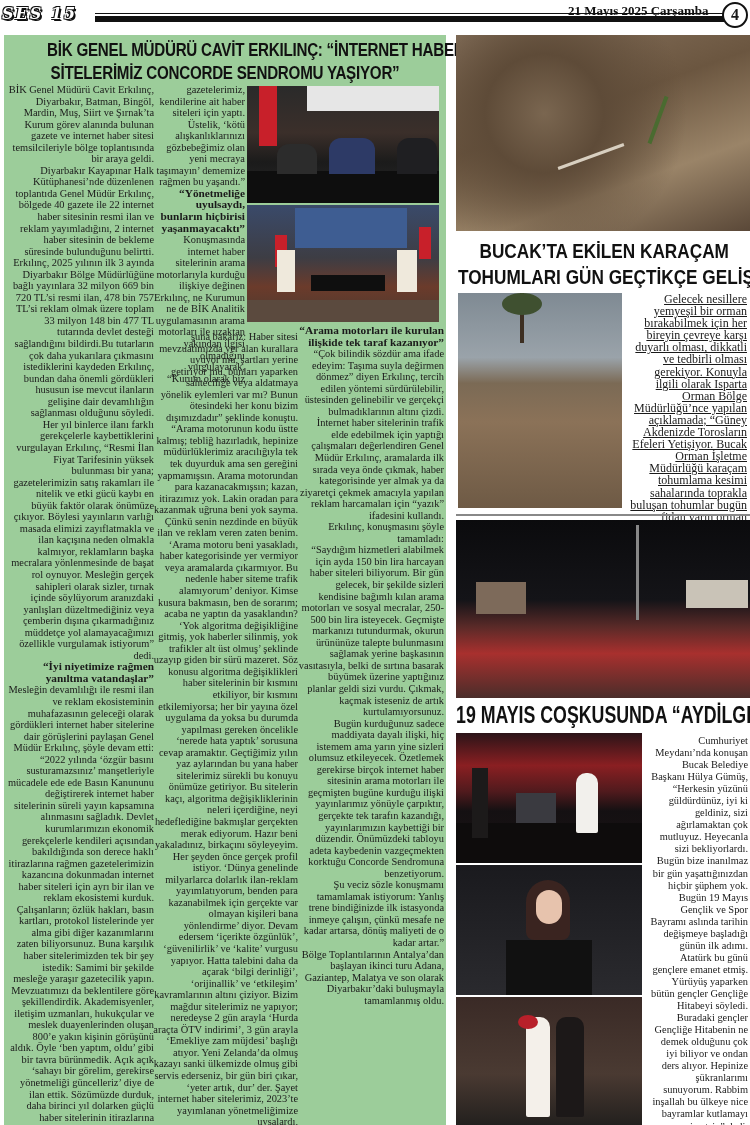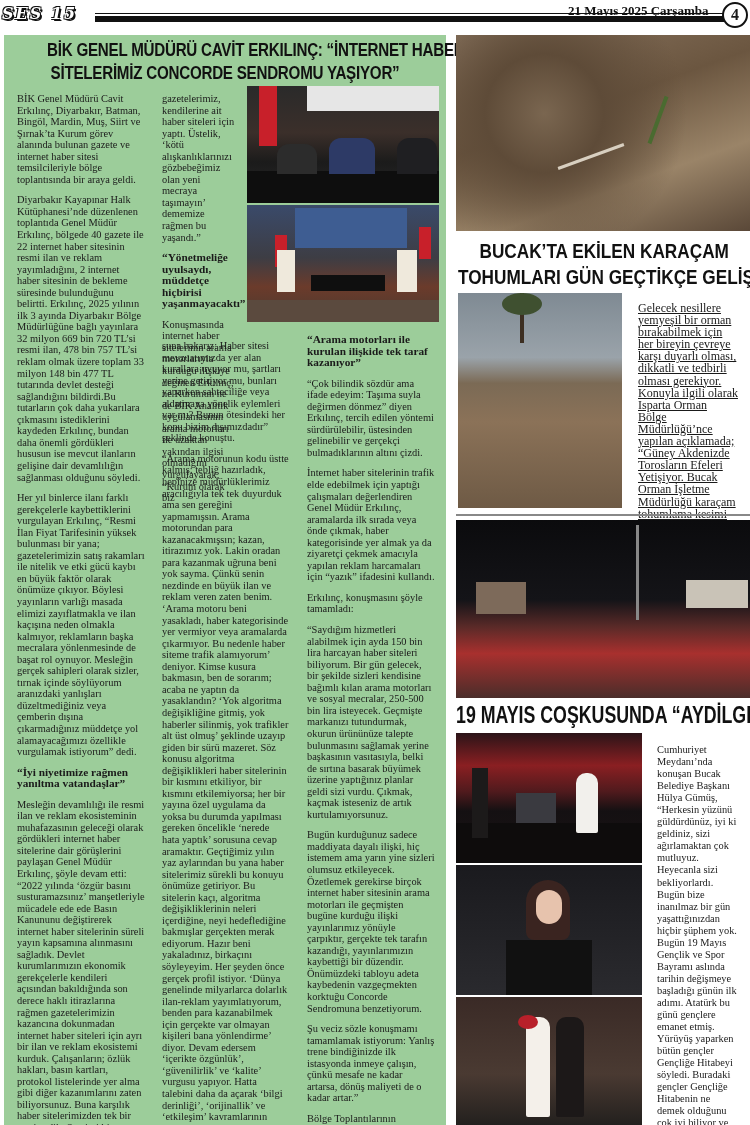--- a/index.html
+++ b/index.html
@@ -6,21 +6,21 @@
   body{width:750px;height:1125px;position:relative;overflow:hidden;font-family:"DejaVu Serif","Liberation Serif",serif;color:#1a1a1a;}
   .masthead{position:absolute;left:0;top:0;width:750px;height:30px;}
   .logo{position:absolute;left:2px;top:4px;font-family:"DejaVu Serif",serif;font-weight:bold;font-style:italic;font-size:16px;letter-spacing:2px;color:#fff;text-shadow:-1px -1px 0 #111,1px -1px 0 #111,-1px 1px 0 #111,1px 1px 0 #111,2px 2px 0 #111;}
   .rule{position:absolute;left:95px;top:16px;width:630px;height:6px;background:#111;}
   .rule-thin{position:absolute;left:95px;top:13px;width:630px;height:1px;background:#111;}
   .date{position:absolute;left:568px;top:3px;font-family:"Liberation Serif",serif;font-size:13px;font-weight:bold;color:#111;}
   .pageno{position:absolute;left:722px;top:2px;width:22px;height:22px;border-radius:50%;background:#fff;border:2px solid #111;text-align:center;font-weight:bold;font-size:16px;line-height:22px;font-family:"Liberation Serif",serif;}
   .green{position:absolute;left:4px;top:35px;width:442px;height:1090px;background:#9ccd9a;}
   .h1{position:absolute;left:8px;top:38px;width:434px;text-align:center;font-family:"Liberation Sans",sans-serif;font-weight:bold;font-size:18.5px;line-height:23px;letter-spacing:-0.3px;color:#111;transform:scaleX(0.82);transform-origin:center top;white-space:nowrap;}
   .col{position:absolute;font-family:"Liberation Serif",serif;font-size:10.4px;line-height:11.55px;color:#1a1a1a;}
-  .col p{margin:9px;text-align:left;}
+  .col p{margin:0;text-align:right;}
   .col .sub{font-weight:bold;font-size:11.3px;}
   .col .sig{font-weight:bold;}
   .photo{position:absolute;overflow:hidden;}
   .ph1{background:linear-gradient(180deg,#2a2a2a 0%,#3b2f2a 40%,#1b1b1b 65%,#2a2a2a 100%);}
   .ph2{background:linear-gradient(180deg,#3a4a6a 0%,#3d3d44 45%,#6b3b2b 70%,#4a3a30 100%);}
   .forest{background:radial-gradient(circle at 30% 40%,#7a6650 0,#5e4b38 25%,transparent 60%),linear-gradient(160deg,#8a7560 0%,#6b5640 40%,#9a8468 70%,#5a4838 100%);}
   .forest2{background:linear-gradient(180deg,#7f8a93 0%,#9aa3aa 30%,#7b6a55 42%,#8b7258 60%,#6e5a45 100%);}
   .crowd{background:linear-gradient(180deg,#0b0b0d 0%,#141418 45%,#5a2a28 60%,#a8302e 75%,#4a2d2a 100%);}
   .stage{background:linear-gradient(180deg,#2b1418 0%,#8a1f22 25%,#501a1d 45%,#141012 60%,#1b1414 100%);}
   .h2{position:absolute;font-family:"Liberation Sans",sans-serif;font-weight:bold;color:#111;text-align:center;white-space:nowrap;transform-origin:left top;}
@@ -45,21 +45,21 @@
 
 <div class="col" id="c1" style="left:8px;top:84px;width:146px;">
     <p class="">BİK Genel Müdürü Cavit Erkılınç, Diyarbakır, Batman, Bingöl, Mardin, Muş, Siirt ve Şırnak’ta Kurum görev alanında bulunan gazete ve internet haber sitesi temsilcileriyle bölge toplantısında bir araya geldi.</p>
     <p class="">Diyarbakır Kayapınar Halk Kütüphanesi’nde düzenlenen toplantıda Genel Müdür Erkılınç, bölgede 40 gazete ile 22 internet haber sitesinin resmi ilan ve reklam yayımladığını, 2 internet haber sitesinin de bekleme süresinde bulunduğunu belirtti. Erkılınç, 2025 yılının ilk 3 ayında Diyarbakır Bölge Müdürlüğüne bağlı yayınlara 32 milyon 669 bin 720 TL’si resmi ilan, 478 bin 757 TL’si reklam olmak üzere toplam 33 milyon 148 bin 477 TL tutarında devlet desteği sağlandığını bildirdi.Bu tutarların çok daha yukarılara çıkmasını istediklerini kaydeden Erkılınç, bundan daha önemli gördükleri hususun ise mevcut ilanların gelişine dair devamlılığın sağlanması olduğunu söyledi.</p>
     <p class="">Her yıl binlerce ilanı farklı gerekçelerle kaybettiklerini vurgulayan Erkılınç, “Resmi İlan Fiyat Tarifesinin yüksek bulunması bir yana; gazetelerimizin satış rakamları ile nitelik ve etki gücü kaybı en büyük faktör olarak önümüze çıkıyor. Böylesi yayınların varlığı masada elimizi zayıflatmakla ve ilan kaçışına neden olmakla kalmıyor, reklamların başka mecralara yönlenmesinde de başat rol oynuyor. Mesleğin gerçek sahipleri olarak sizler, tırnak içinde söylüyorum aranızdaki yanlışları düzeltmediğiniz veya çemberin dışına çıkarmadığınız müddetçe yol alamayacağımızı özellikle vurgulamak istiyorum” dedi.</p>
     <p class="sub">“İyi niyetimize rağmen yanıltma vatandaşlar”</p>
     <p class="">Mesleğin devamlılığı ile resmi ilan ve reklam ekosisteminin muhafazasının geleceği olarak gördükleri internet haber sitelerine dair görüşlerini paylaşan Genel Müdür Erkılınç, şöyle devam etti: “2022 yılında ‘özgür basını susturamazsınız’ manşetleriyle mücadele ede ede Basın Kanununu değiştirerek internet haber sitelerinin süreli yayın kapsamına alınmasını sağladık. Devlet kurumlarımızın ekonomik gerekçelerle kendileri açısından bakıldığında son derece haklı itirazlarına rağmen gazetelerimizin kazancına dokunmadan internet haber siteleri için ayrı bir ilan ve reklam ekosistemi kurduk. Çalışanların; özlük hakları, basın kartları, protokol listelerinde yer alma gibi diğer kazanımlarını zaten biliyorsunuz. Buna karşılık haber sitelerimizden tek bir şey istedik: Samimi bir şekilde mesleğe yaraşır gazetecilik yapın. Mevzuatımızı da beklentilere göre şekillendirdik. Akademisyenler, iletişim uzmanları, hukukçular ve meslek duayenlerinden oluşan 800’e yakın kişinin görüşünü aldık. Öyle ‘ben yaptım, oldu’ gibi bir tavra bürünmedik. Açık açık ‘sahayı bir görelim, gerekirse yönetmeliği güncelleriz’ diye de ilan ettik. Sözümüzde durduk, daha birinci yıl dolarken güçlü haber sitelerinin itirazlarına rağmen yönetmeliğimizdeki asgari trafik şartlarını yüzde 50 düşürdük. Ancak tüm bu iyi niyetimizin ve çabamızın karşılığında sitelerimizin bir kısmı kadroda, mekanda, ziyaretçi trafiklerinde, Kurumumuzu yanıltma girişimlerini sürdürdü. Ekseriyetle bunu</p>
   </div>
 <div class="col" id="c2t" style="left:153px;top:84px;width:92px;">
     <p class="">gazetelerimiz, kendilerine ait haber siteleri için yaptı. Üstelik, ‘kötü alışkanlıklarınızı gözbebeğimiz olan yeni mecraya taşımayın’ dememize rağmen bu yaşandı.”</p>
-    <p class="sub">“Yönetmeliğe uyulsaydı, müddetçe hiçbirisi yaşanmayacaktı”</p>
+    <p class="sub">“Yönetmeliğe uyulsaydı, bunların hiçbirisi yaşanmayacaktı”</p>
     <p class="">Konuşmasında internet haber sitelerinin arama motorlarıyla kurduğu ilişkiye değinen Erkılınç, ne Kurumun ne de BİK Analitik uygulamasının arama motorları ile uzaktan yakından ilgisi olmadığını vurgulayarak, “Kurum olarak biz</p>
   </div>
 <div class="col" id="c2b" style="left:153px;top:331px;width:145px;">
     <p class="">şuna bakarız: Haber sitesi mevzuatımızda yer alan kurallara uyuyor mu, şartları yerine getiriyor mu, bunları yaparken sahteciliğe veya aldatmaya yönelik eylemleri var mı? Bunun ötesindeki her konu bizim dışımızdadır” şeklinde konuştu.</p>
     <p class="">“Arama motorunun kodu üstte kalmış; tebliğ hazırladık, hepinize müdürlüklerimiz aracılığıyla tek tek duyurduk ama sen gereğini yapmamışsın. Arama motorundan para kazanacakmışsın; kazan, itirazımız yok. Lakin oradan para kazanmak uğruna beni yok sayma. Çünkü senin nezdinde en büyük ilan ve reklam veren zaten benim. ‘Arama motoru beni yasakladı, haber kategorisinde yer vermiyor veya aramalarda çıkarmıyor. Bu nedenle haber siteme trafik alamıyorum’ deniyor. Kimse kusura bakmasın, ben de sorarım; acaba ne yaptın da yasaklandın? ‘Yok algoritma değişikliğine gitmiş, yok haberler silinmiş, yok trafikler alt üst olmuş’ şeklinde uzayıp giden bir sürü mazeret. Söz konusu algoritma değişiklikleri haber sitelerinin bir kısmını etkiliyor, bir kısmını etkilemiyorsa; her bir yayına özel uygulama da yoksa bu durumda yapılması gereken öncelikle ‘nerede hata yaptık’ sorusuna cevap aramaktır. Geçtiğimiz yılın yaz aylarından bu yana haber sitelerimiz sürekli bu konuyu önümüze getiriyor. Bu sitelerin kaçı, algoritma değişikliklerinin neleri içerdiğine, neyi hedeflediğine bakmışlar gerçekten merak ediyorum. Hazır beni yakaladınız, birkaçını söyleyeyim. Her şeyden önce gerçek profil istiyor. ‘Dünya genelinde milyarlarca dolarlık ilan-reklam yayımlatıyorum, benden para kazanabilmek için gerçekte var olmayan kişileri bana yönlendirme’ diyor. Devam edersem ‘içerikte özgünlük’, ‘güvenilirlik’ ve ‘kalite’ vurgusu yapıyor. Hatta talebini daha da açarak ‘bilgi derinliği’, ‘orijinallik’ ve ‘etkileşim’ kavramlarının altını çiziyor. Bizim mağdur sitelerimiz ne yapıyor; neredeyse 2 gün arayla ‘Hurda araçta ÖTV indirimi’, 3 gün arayla ‘Emekliye zam müjdesi’ başlığı atıyor. Yeni Zelanda’da olmuş kazayı sanki ülkemizde olmuş gibi servis ederseniz, bir gün biri çıkar, ‘yeter artık, dur’ der. Şayet internet haber sitelerimiz, 2023’te yayımlanan yönetmeliğimize uysalardı,</p>
   </div>
 <div class="col" id="c3" style="left:298px;top:325px;width:146px;">
     <p class="sub">“Arama motorları ile kurulan ilişkide tek taraf kazanıyor”</p>
     <p class="">“Çok bilindik sözdür ama ifade edeyim: Taşıma suyla değirmen dönmez” diyen Erkılınç, tercih edilen yöntemi sürdürülebilir, üstesinden gelinebilir ve gerçekçi bulmadıklarının altını çizdi.</p>
     <p class="">İnternet haber sitelerinin trafik elde edebilmek için yaptığı çalışmaları değerlendiren Genel Müdür Erkılınç, aramalarda ilk sırada veya önde çıkmak, haber kategorisinde yer almak ya da ziyaretçi çekmek amacıyla yapılan reklam harcamaları için “yazık” ifadesini kullandı.</p>

